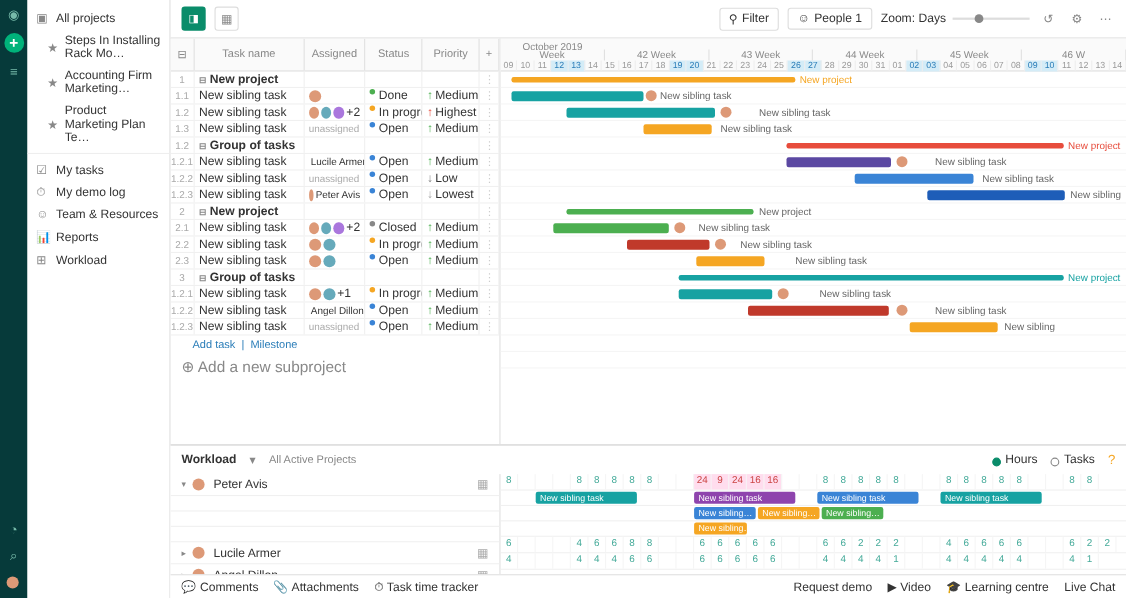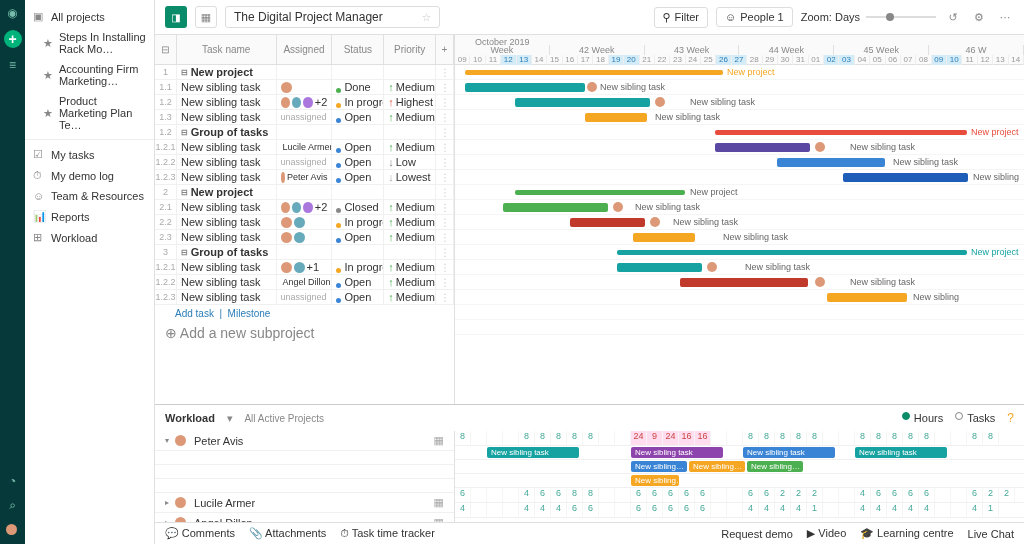--- a/index.html
+++ b/index.html
@@ -38,21 +38,21 @@
 .gbody{height:calc(100% - 30px);overflow:hidden}
 .gr{display:flex;height:15px;border-bottom:1px solid #f0f0f0;align-items:center}
 .gr .c{border-right:1px solid #f0f0f0;height:100%;display:flex;align-items:center;padding:0 4px;overflow:hidden;white-space:nowrap}
 .gr .num{color:#aaa;font-size:9px;justify-content:center}
 .gr .name{color:#444}
 .gr.grp .name{font-weight:bold}
 .gr .tog{color:#888;margin-right:3px;font-size:8px}
 .av{width:11px;height:11px;border-radius:50%;background:#d97;margin-right:2px;display:inline-block}
 .av2{background:#6ab}
 .av3{background:#a7d}
-.st{display:flex;align-items:flex-end;gap:3px;font-size:9px}
+.st{display:flex;align-items:flex-start;gap:3px;font-size:9px}
 .st .d{width:5px;height:5px;border-radius:50%}
 .pr{display:flex;align-items:center;gap:2px;font-size:9px}
 .more{color:#ccc;font-size:10px}
 .add{color:#2a7db8;padding:3px 20px;font-size:10px}
 .sub2{color:#888;padding:3px 10px;font-size:14px}
 .gantt{flex:1;overflow:hidden;position:relative}
 .ghead2{height:30px;background:#fafafa;border-bottom:1px solid #e0e0e0;position:relative}
 .month{position:absolute;left:20px;top:2px;font-size:9px;color:#888}
 .weeks{position:absolute;top:10px;left:0;right:0;height:10px;display:flex}
 .weeks .w{border-right:1px solid #e0e0e0;text-align:center;font-size:9px;color:#888;flex:1}
@@ -64,21 +64,21 @@
 .grow{height:15px;border-bottom:1px solid #f5f5f5;position:relative}
 .bar{position:absolute;height:9px;top:3px;border-radius:2px}
 .sum{height:5px;top:5px}
 .lbl{position:absolute;font-size:9px;color:#666;white-space:nowrap;top:2px}
 .mav{width:10px;height:10px;border-radius:50%;position:absolute;top:2px}
 .wl{height:140px;border-top:1px solid #ccc;background:#fff;display:flex;flex-direction:column}
 .wlh{display:flex;align-items:center;padding:6px 10px;gap:12px}
 .wlh .t{font-weight:bold;font-size:11px}
 .wlh .dd{color:#888;font-size:10px}
 .wlh .sp{flex:1}
-.wlh .rad{display:flex;align-items:flex-start;gap:4px;font-size:10px}
+.wlh .rad{display:flex;align-items:flex-end;gap:4px;font-size:10px}
 .wlh .rad .r{width:8px;height:8px;border-radius:50%;border:1px solid #888}
 .wlh .rad .r.on{background:#0a8c6a;border-color:#0a8c6a}
 .wlh .help{color:#f5a623;font-size:12px}
 .wlb{flex:1;display:flex;overflow:hidden}
 .wll{width:300px;border-right:1px solid #e0e0e0}
 .wlr{flex:1}
 .wlrow{display:flex;align-items:center;padding:3px 10px;gap:6px;border-bottom:1px solid #f0f0f0}
 .wlrow .tog{color:#888;font-size:8px}
 .wlrow .cal{margin-left:auto;color:#aaa}
 .wlrr{border-bottom:1px solid #f0f0f0;position:relative}
@@ -148,24 +148,20 @@
           <span>Workload</span>
         </div>
       </div>
   </div>
 </div>
 
 <div class="main">
   <div class="top">
     <div class="vbtn">◨</div>
     <div class="vbtn2">▦</div>
-    <div class="title">
-      <span class="t">The Digital Project Manager</span>
-      <span class="star">☆</span>
-    </div>
     <div class="sp"></div>
     <div class="tb">
         <span>⚲</span>
         <span>Filter</span>
       </div>
     <div class="tb">
         <span>☺</span>
         <span>People 1</span>
       </div>
     <div class="zoom">

